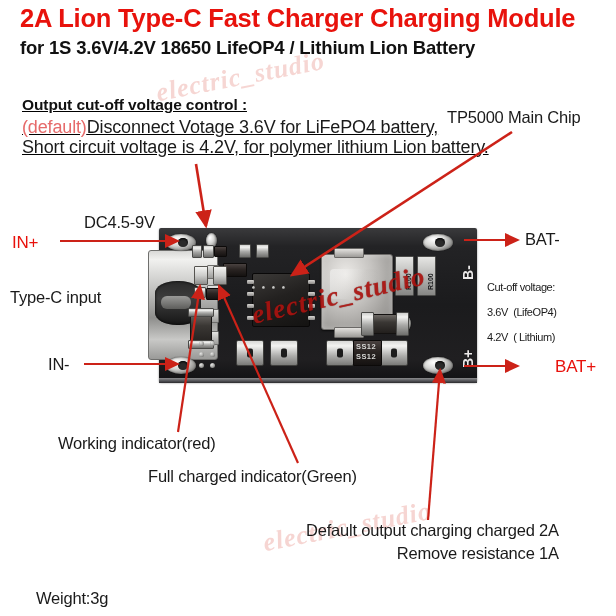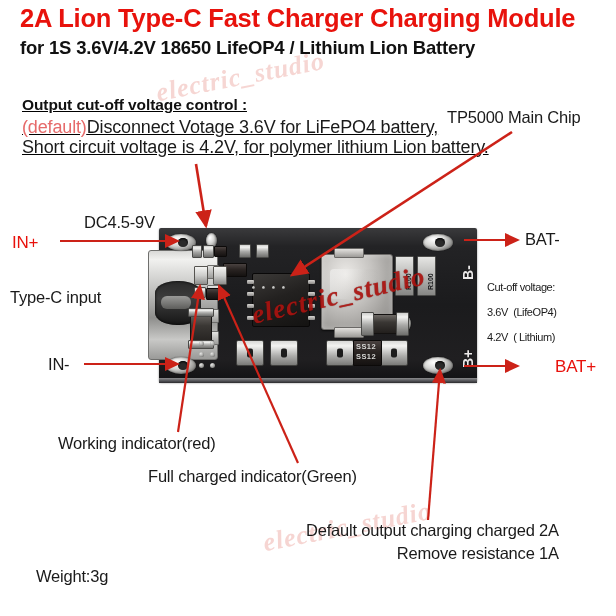--- a/index.html
+++ b/index.html
@@ -92,20 +92,21 @@
   }
 
   
   #spec-bottom { position: absolute; left: 24px; top: 563px; }
   #spec-bottom div {
     font-size: 16.5px;
     color: #1a1a1a;
     line-height: 26px;
     letter-spacing: -0.2px;
     white-space: nowrap;
+    margin-top: 22px;
   }
   #spec-bottom .indent { padding-left: 12px; }
 
   
   #annot {
     position: absolute;
     left: 0; top: 0;
     width: 616px; height: 616px;
     pointer-events: none;
   }

